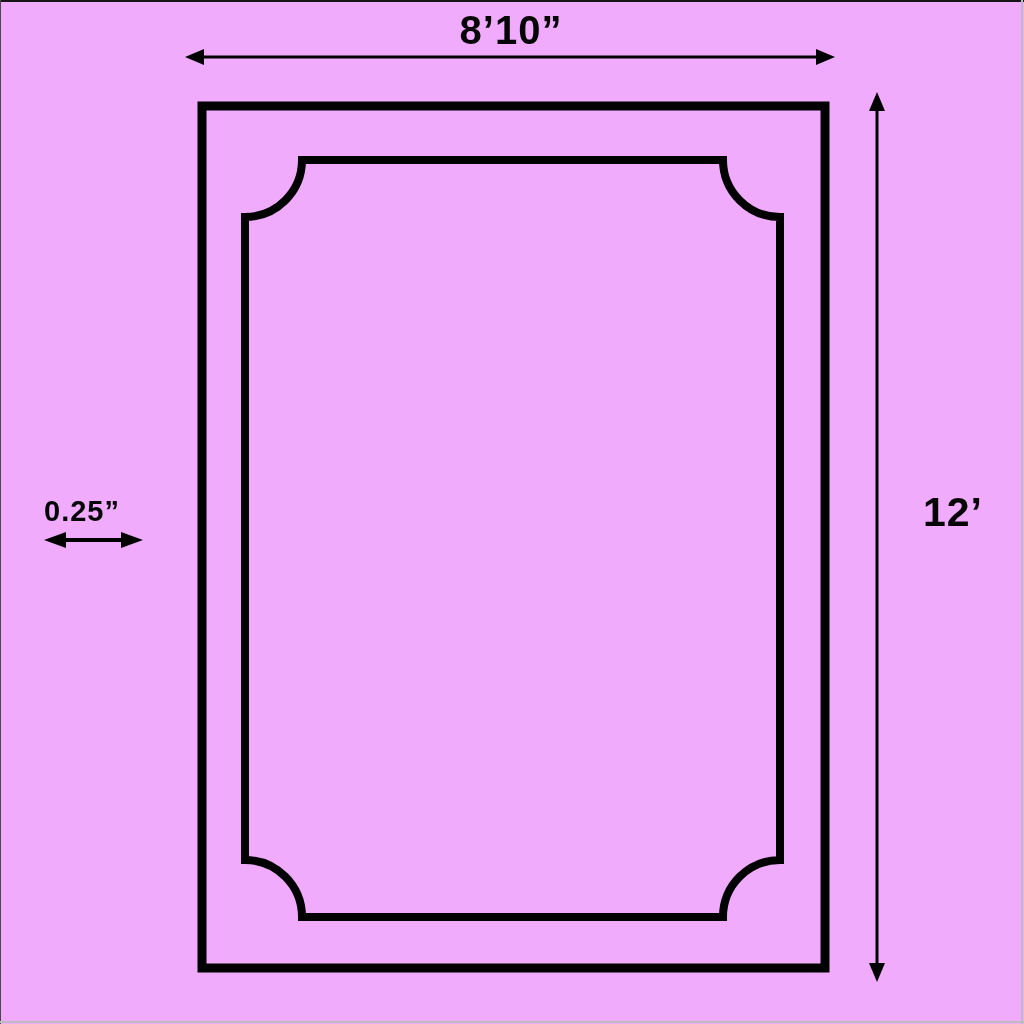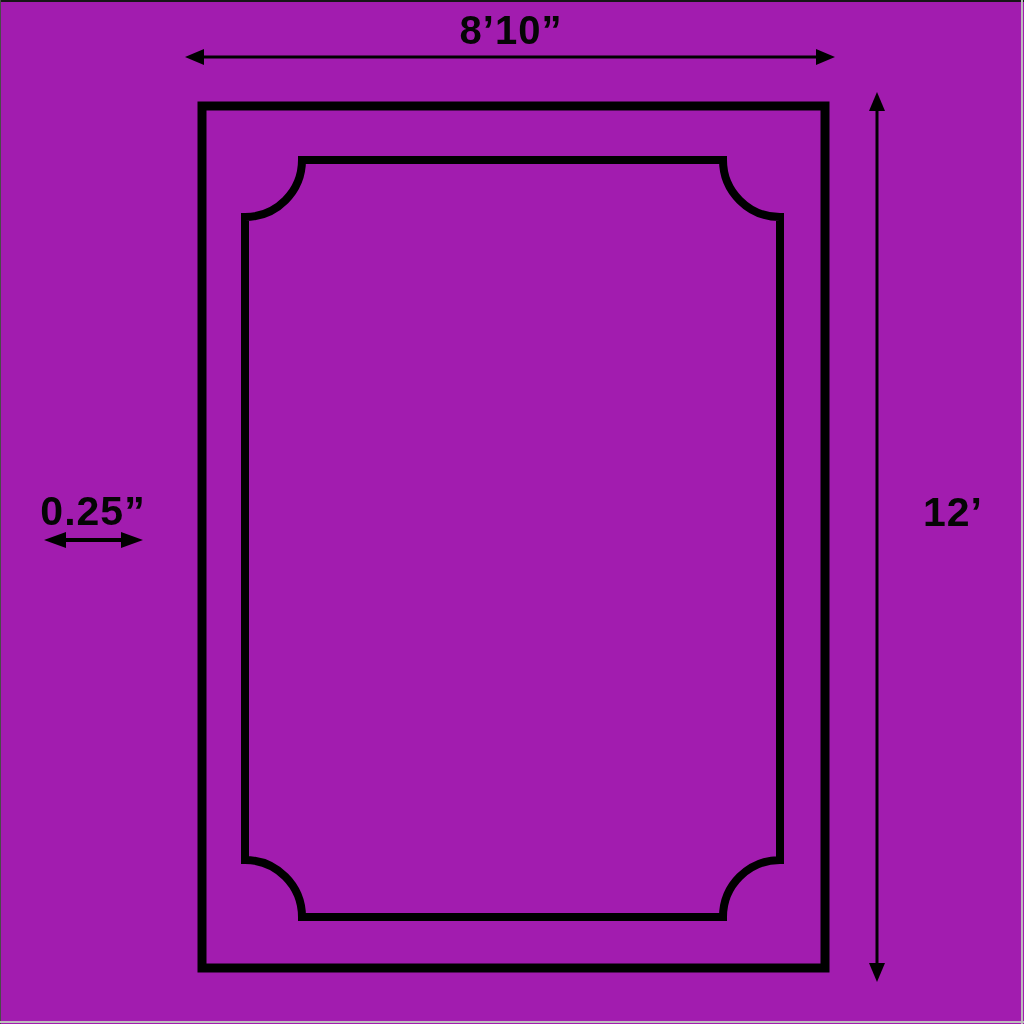--- a/index.html
+++ b/index.html
@@ -4,21 +4,21 @@
 <style>
   html, body {
     margin: 0;
     padding: 0;
     background: #ffffff;
   }
   .canvas {
     position: relative;
     width: 1024px;
     height: 1024px;
-    background: #a21caf;
+    background: #f0abfc;
     overflow: hidden;
     font-family: "Liberation Sans", "DejaVu Sans", sans-serif;
   }
   .diagram-svg {
     position: absolute;
     left: 0;
     top: 0;
   }
   .dim-label {
     position: absolute;
@@ -29,25 +29,25 @@
     letter-spacing: 1px;
     white-space: nowrap;
   }
   .dim-label.width {
     left: 411px;
     top: 9px;
     width: 200px;
     text-align: center;
   }
   .dim-label.thickness {
-    left: 13px;
+    left: 2px;
     top: 490px;
     width: 160px;
     text-align: center;
-    font-size: 41px;
+    font-size: 29px;
   }
   .dim-label.height {
     left: 893px;
     top: 491px;
     width: 120px;
     text-align: center;
     font-size: 41px;
   }
   
   .edge {

